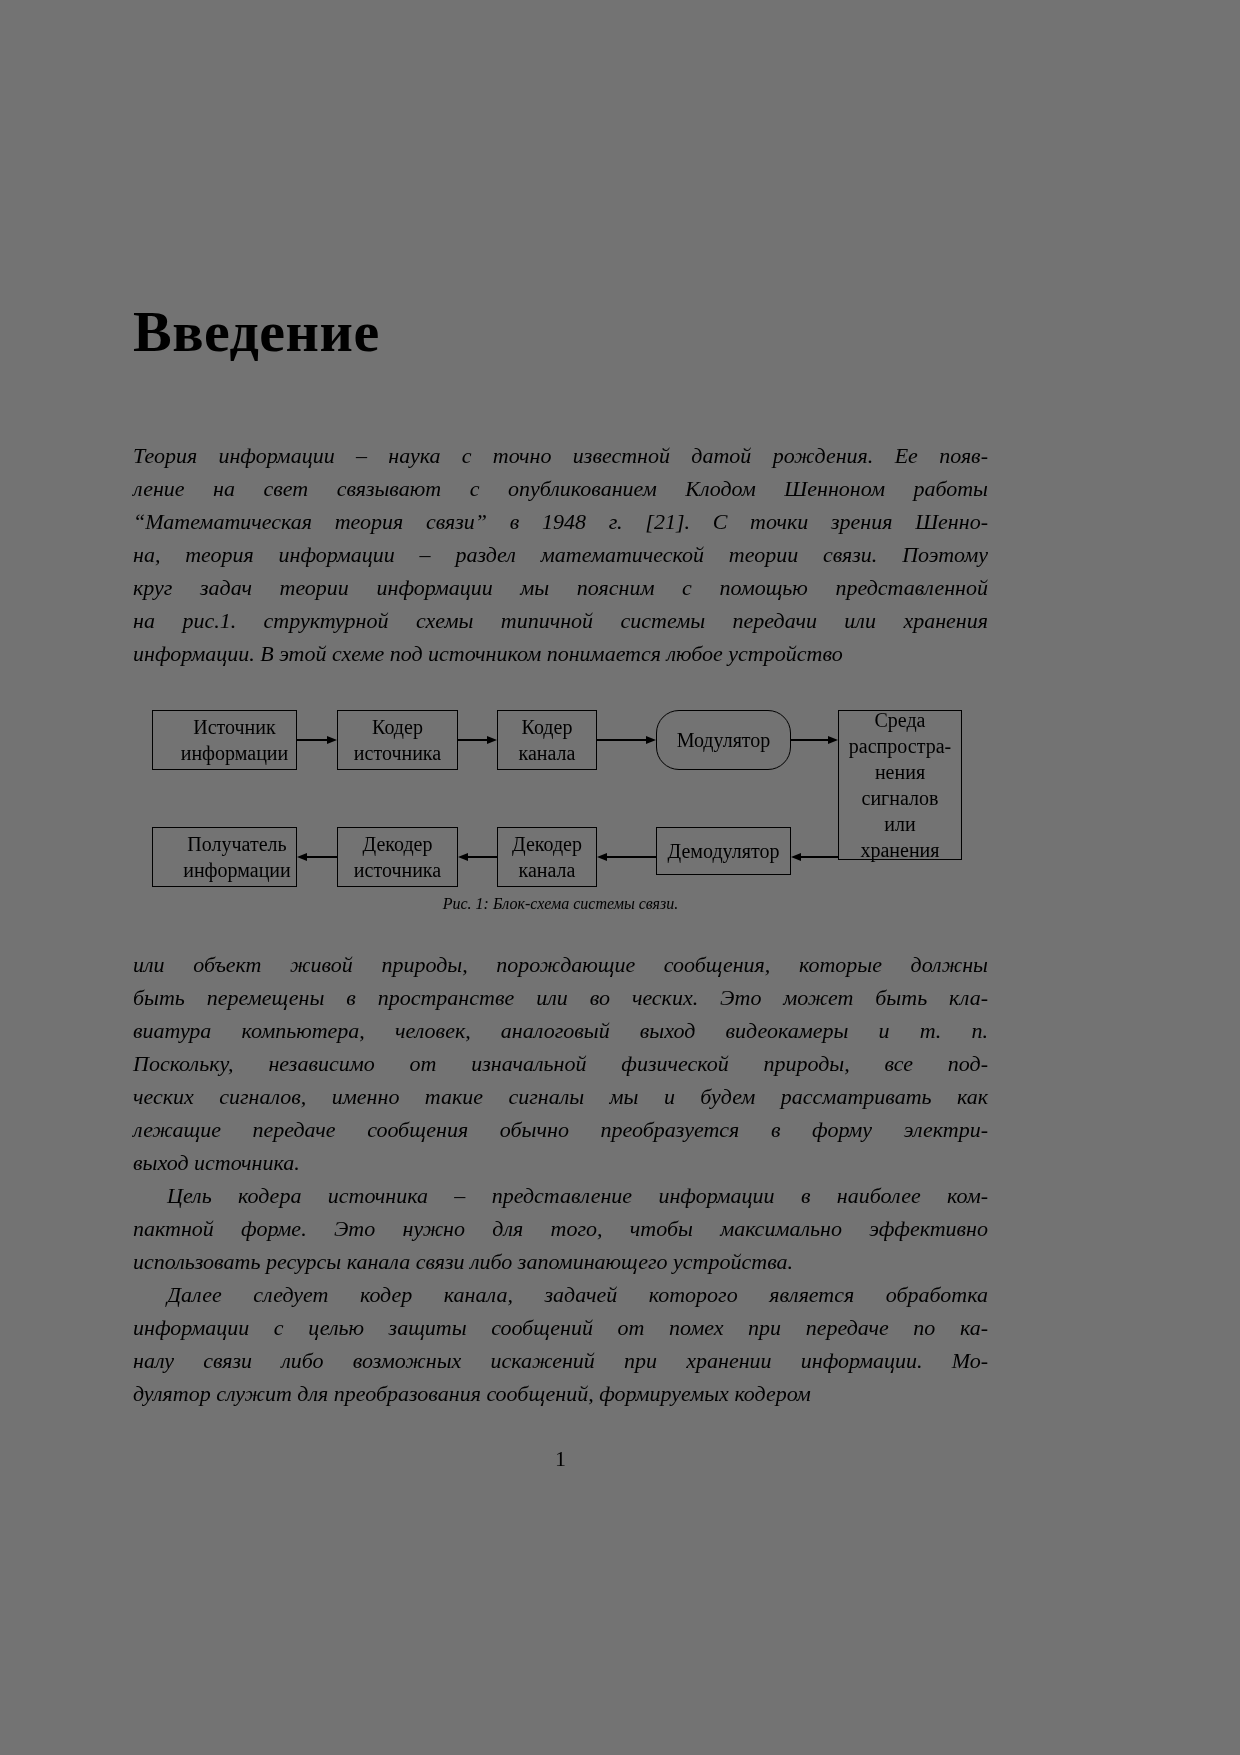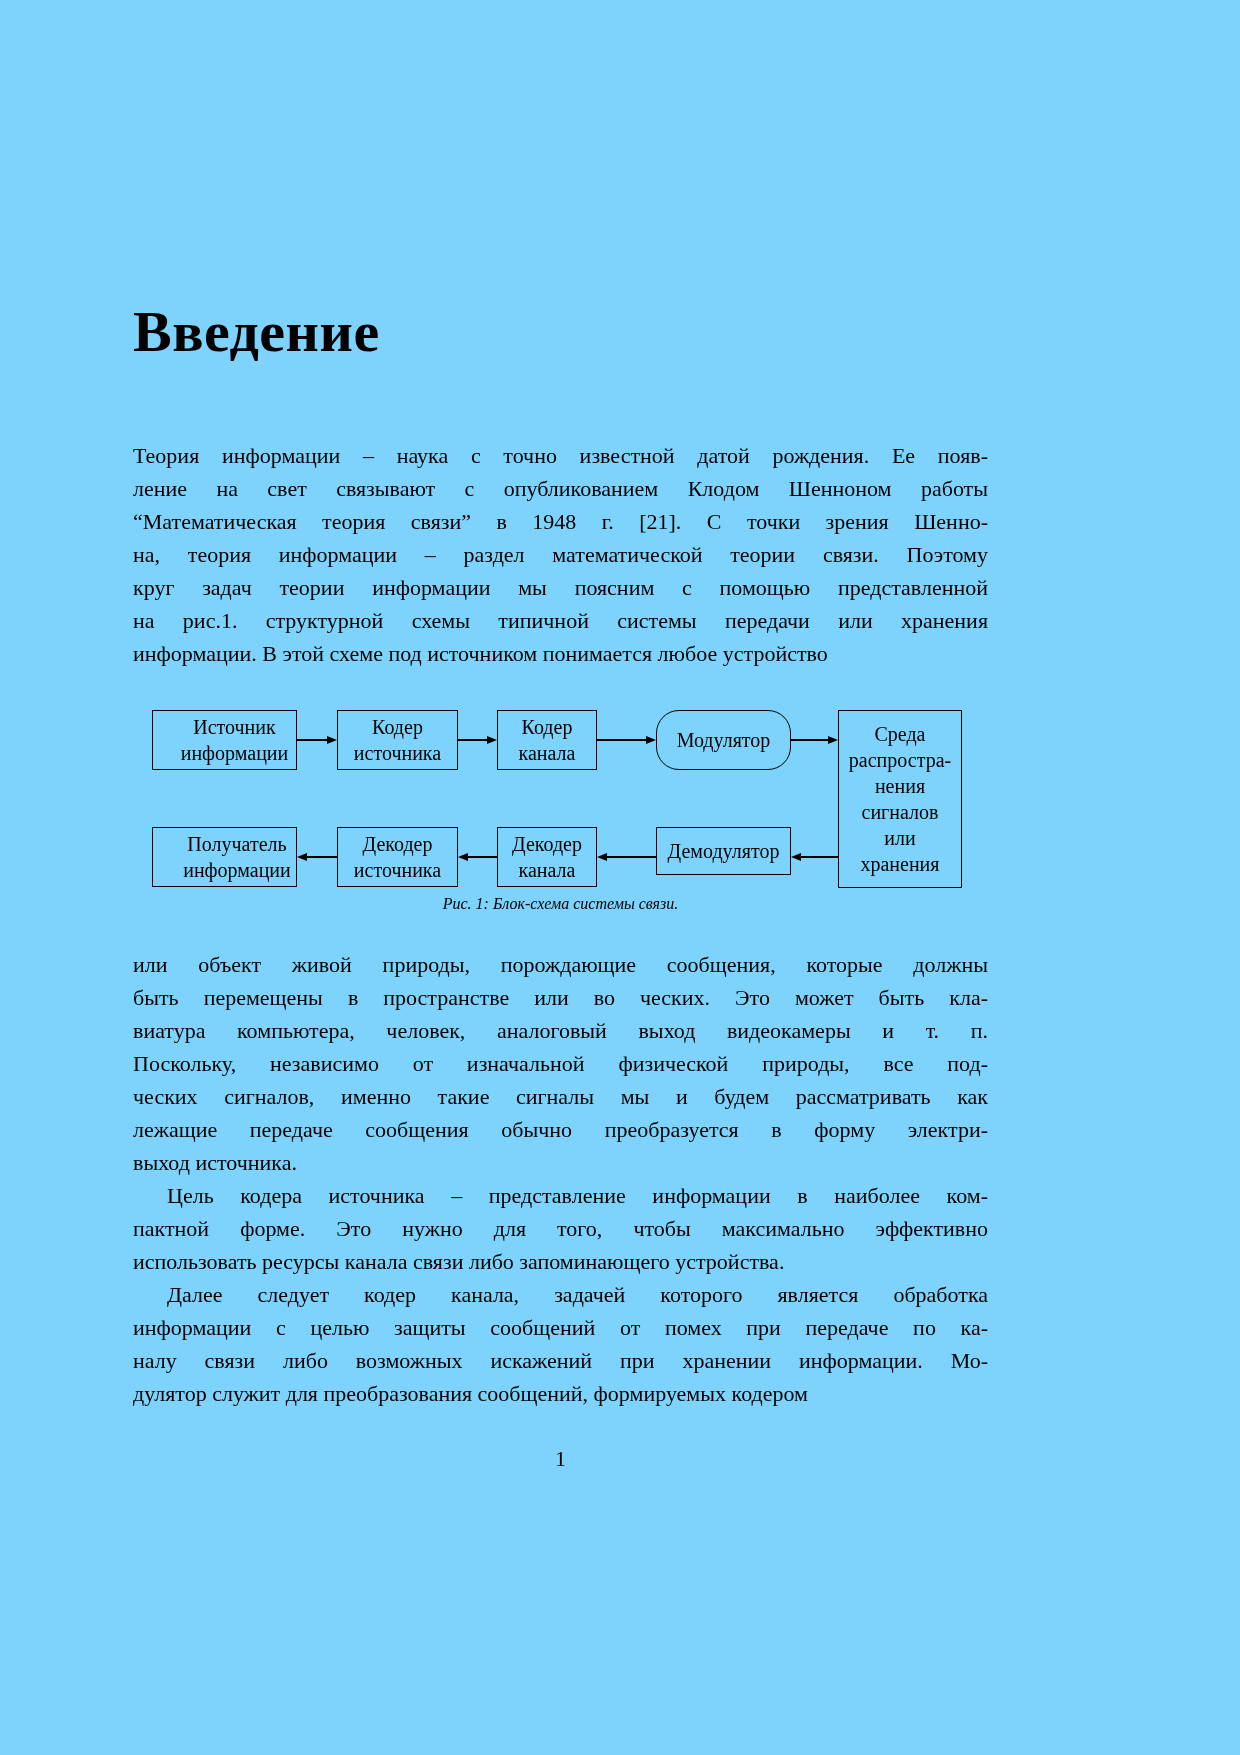--- a/index.html
+++ b/index.html
@@ -1,38 +1,38 @@
 <!DOCTYPE html>
 <html><head>
 <meta charset="utf-8">
 <style>
   html, body { margin: 0; padding: 0; background: #ffffff; }
   .page {
     position: relative;
     width: 1240px;
     height: 1755px;
-    background: #7dd3fc;
+    background: #737373;
     color: #000000;
     font-family: "Liberation Serif", "DejaVu Serif", serif;
     overflow: hidden;
   }
   .content {
     position: absolute;
     left: 133px;
     top: 0;
     width: 855px;
   }
   .chapter-title {
     margin: 300px 0 0 0;
     font-size: 58px;
     line-height: 64px;
     font-weight: 700;
     letter-spacing: 0.5px;
   }
-  .para { font-size: 22px; line-height: 33px; }
+  .para { font-size: 22px; line-height: 33px; font-style: italic; }
   .para-1 { margin-top: 75px; }
   .para-2 { margin-top: 28px; }
   .tline { text-align: justify; text-align-last: justify; }
   .tline.last { text-align-last: left; }
   .para.indent .tline:first-child { text-indent: 34px; }
 
   
   .figure { position: relative; height: 177px; margin-top: 40px; }
   .box {
     position: absolute;
@@ -43,21 +43,21 @@
     justify-content: center;
     text-align: center;
     font-size: 20px;
     line-height: 26px;
     white-space: pre-line;
   }
   .b-source          { left: 19px;  top: 0;     width: 145px; height: 60px; padding-left: 20px; }
   .b-source-encoder  { left: 204px; top: 0;     width: 121px; height: 60px; }
   .b-channel-encoder { left: 364px; top: 0;     width: 100px; height: 60px; }
   .b-modulator       { left: 523px; top: 0;     width: 135px; height: 60px; border-radius: 23px; }
-  .b-medium          { left: 705px; top: 0;     width: 124px; height: 178px; }
+  .b-medium          { left: 705px; top: 0;     width: 124px; height: 150px; }
   .b-receiver        { left: 19px;  top: 117px; width: 145px; height: 60px; padding-left: 25px; }
   .b-source-decoder  { left: 204px; top: 117px; width: 121px; height: 60px; }
   .b-channel-decoder { left: 364px; top: 117px; width: 100px; height: 60px; }
   .b-demodulator     { left: 523px; top: 117px; width: 135px; height: 48px; }
 
   .arrow { position: absolute; height: 9px; }
   .arrow::before {
     content: ""; position: absolute; left: 0; right: 0; top: 3.75px;
     height: 1.5px; background: #000;
   }

